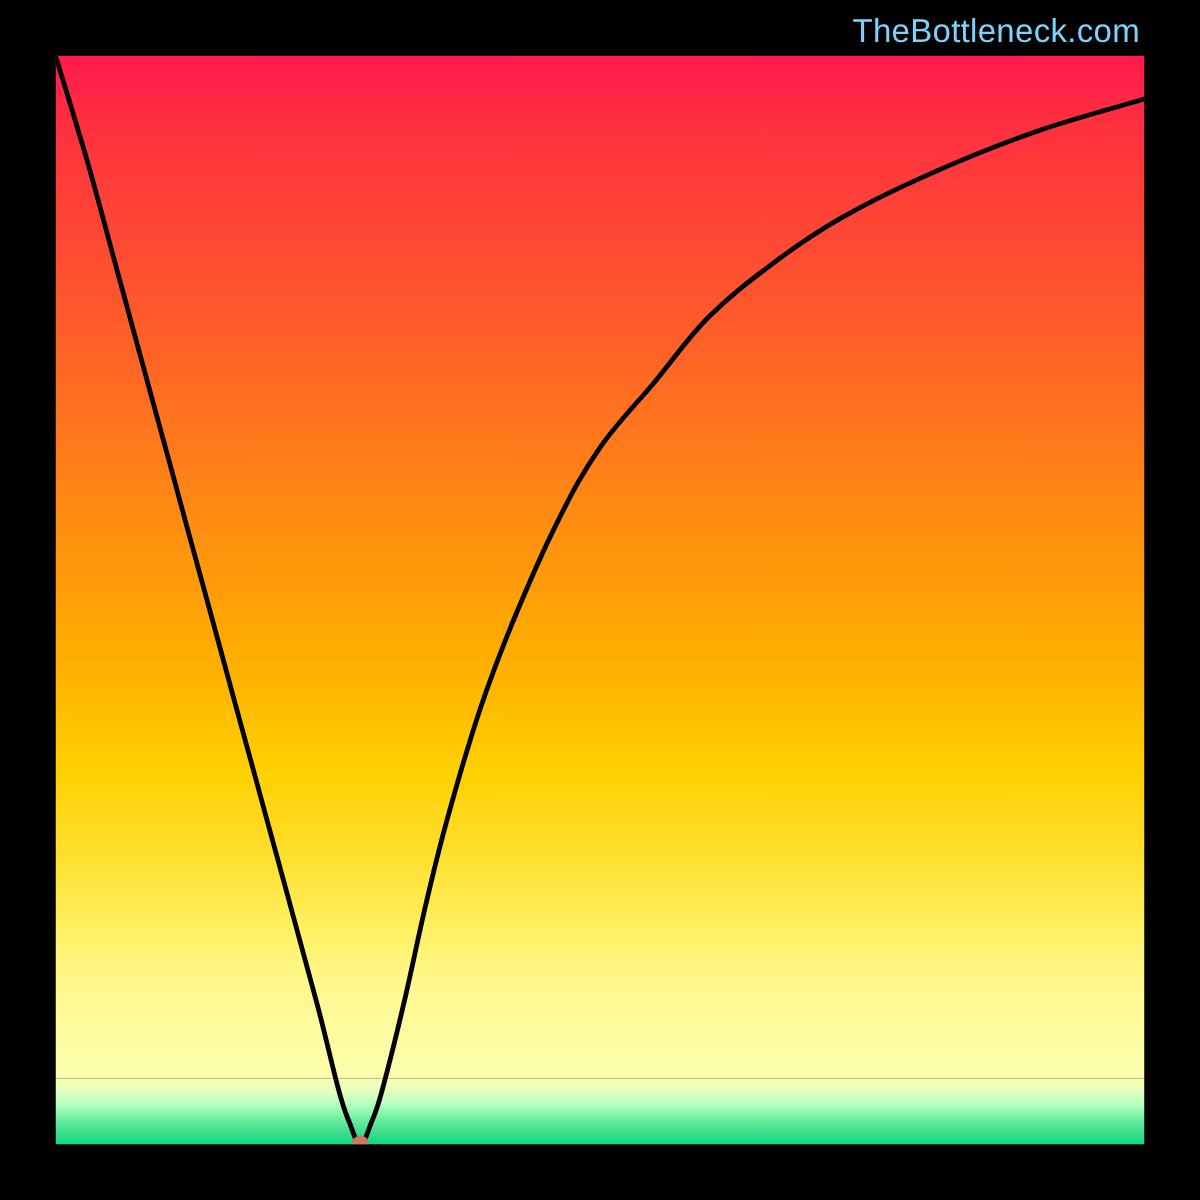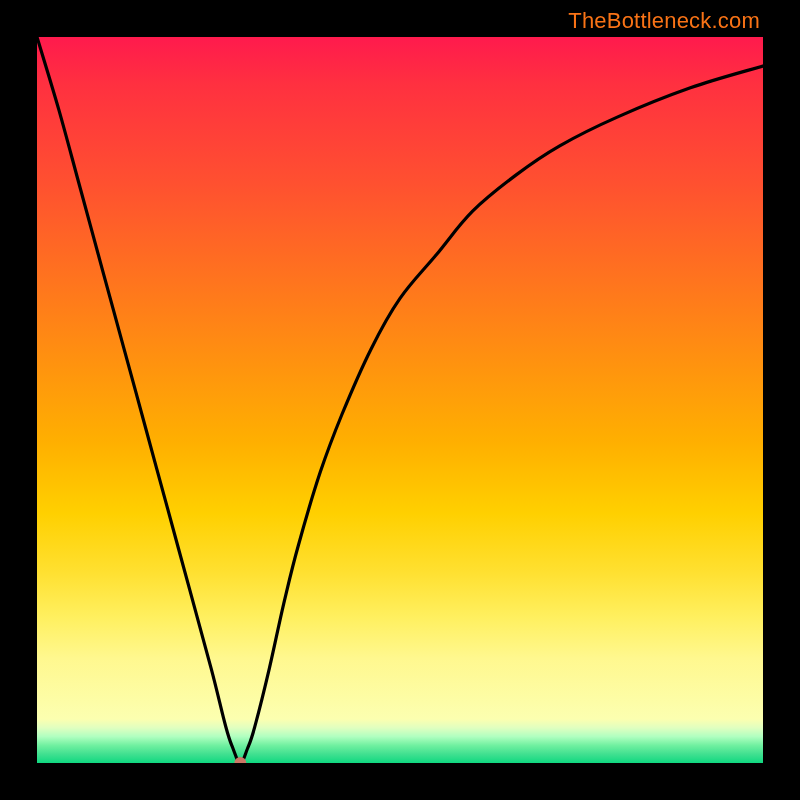--- a/index.html
+++ b/index.html
@@ -65,21 +65,21 @@
   .curve-svg {
     position: absolute;
     inset: 0;
     width: 100%;
     height: 100%;
   }
   .watermark {
     position: absolute;
     top: 8px;
     right: 40px;
-    color: #f97316;
+    color: #7dd3fc;
     font-size: 22px;
     font-weight: 500;
     letter-spacing: 0.2px;
   }
 </style>
 </head>
 <body>
 
 <div class="plot-area">
   <div class="gradient-bg">

